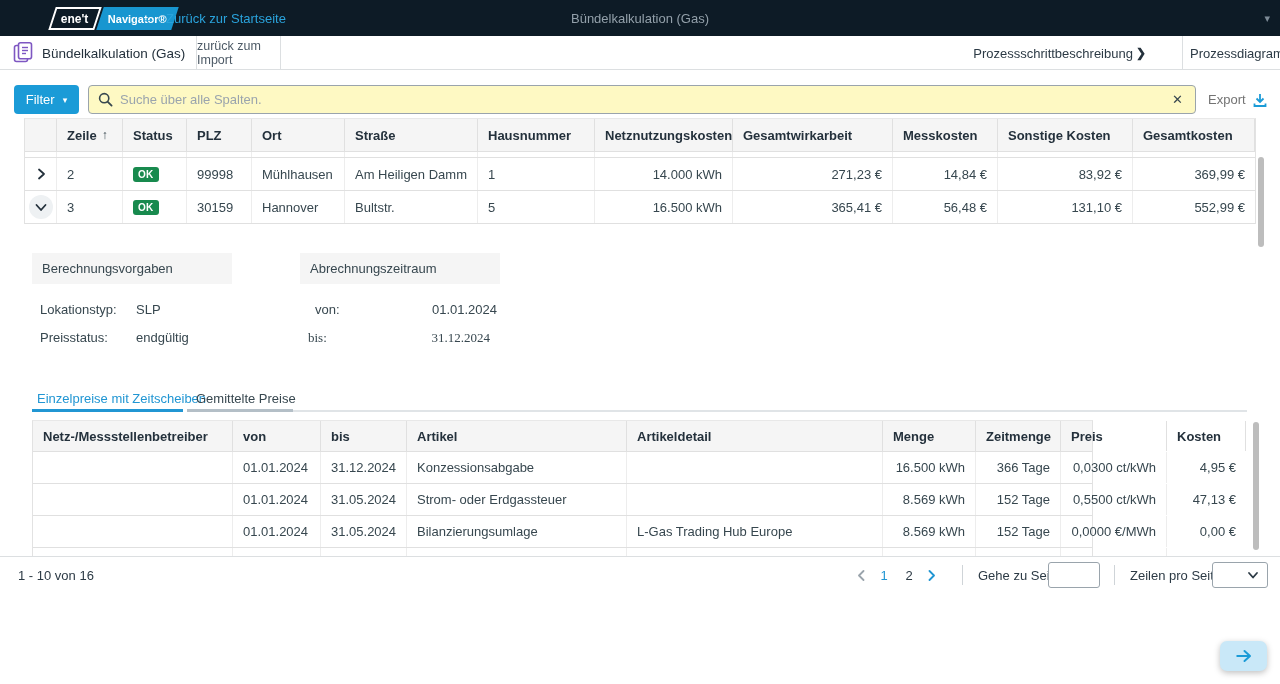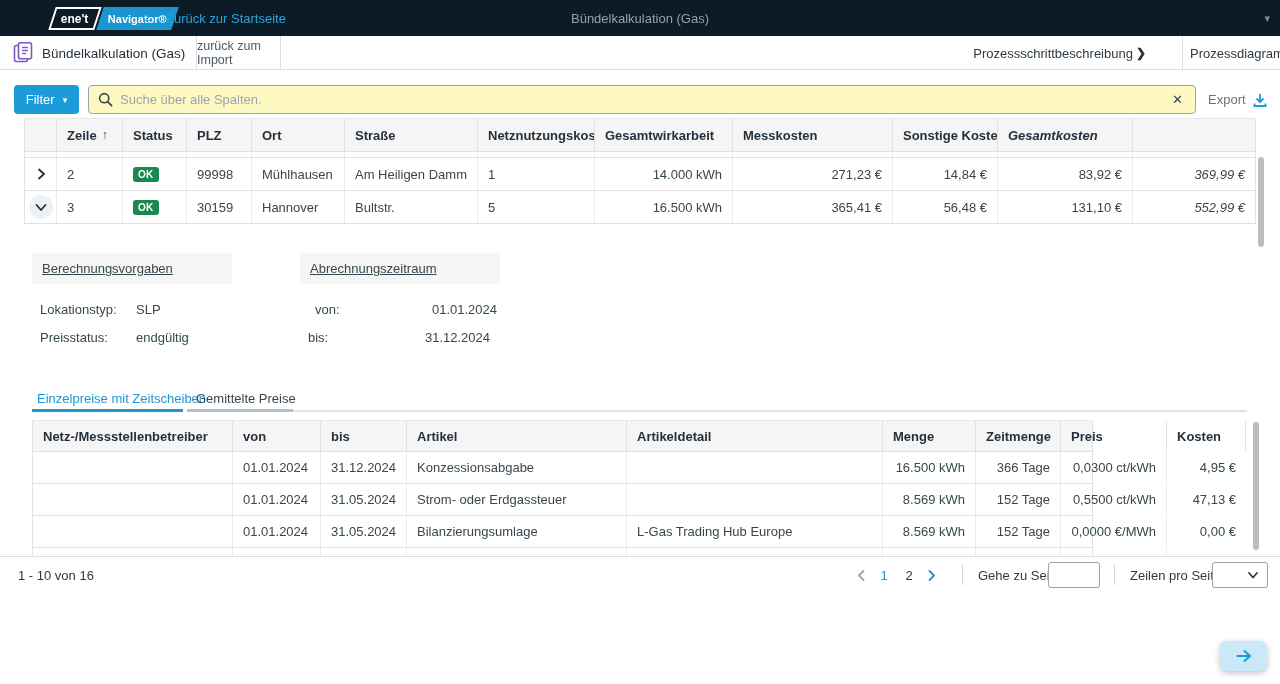--- a/index.html
+++ b/index.html
@@ -41,32 +41,32 @@
   .export-btn { position:absolute; left:1208px; top:85px; height:29px; display:flex; align-items:center; gap:7px; color:#737373; cursor:pointer; }
 
   
   .otable { position:absolute; left:24px; top:118px; width:1232px; border-left:1px solid #e2e2e2; border-right:1px solid #e2e2e2; border-top:1px solid #e8e8e8; }
   .orow { display:grid; grid-template-columns:32px 66px 64px 65px 93px 133px 117px 138px 160px 105px 135px 122px; border-bottom:1px solid #e0e0e0; }
   .orow.head { background:#f5f5f5; height:33px; }
   .orow.sliver { height:6px; background:#fff; }
   .orow.body { height:33px; background:#fff; cursor:pointer; }
   .ocell { display:flex; align-items:center; padding:0 10px; border-right:1px solid #ededed; overflow:hidden; white-space:nowrap; }
   .orow.head .ocell { border-right:1px solid #e0e0e0; font-weight:bold; color:#24313c; }
-  .ocell:last-child { border-right:none;font-style:italic; }
+  .ocell:last-child { border-right:none; }
   .ocell.num { justify-content:flex-end; }
   .ocell.ctr { justify-content:center; padding:0; }
   .sort-arrow { margin-left:5px; font-weight:normal; font-size:12px; color:#37474f; }
   .ok-badge { background:#188a4e; color:#fff; font-size:10px; font-weight:bold; padding:2px 5px; border-radius:3px; letter-spacing:0.3px; }
   .chev-circle { width:24px; height:24px; border-radius:50%; background:#eef1f3; display:flex; align-items:center; justify-content:center; }
 
   
   .vscroll { position:absolute; width:6px; border-radius:3px; background:#bdbdbd; }
 
   
-  .panel-head { position:absolute; height:31px; background:#f5f5f5; display:flex; align-items:center; padding-left:10px; color:#37474f;text-decoration:underline; }
+  .panel-head { position:absolute; height:31px; background:#f5f5f5; display:flex; align-items:center; padding-left:10px; color:#37474f; }
   .kv { position:absolute; display:flex; }
   .kv .k { color:#37474f; }
   .kv .v { color:#37474f; }
 
   
   .tab { position:absolute; top:387px; height:22px; display:flex; align-items:center; cursor:pointer; font-size:13px; }
   .tab.active { color:#2196d3; }
   .tab.inactive { color:#37474f; }
   .tab-underline { position:absolute; top:409px; height:3px; }
   .tab-underline.active { background:#2196d3; }
@@ -165,20 +165,21 @@
     <div class="orow head">
       <div class="ocell"></div>
       <div class="ocell">
         <span>Zeile</span>
         <span class="sort-arrow">↑</span>
       </div>
       <div class="ocell">Status</div>
       <div class="ocell">PLZ</div>
       <div class="ocell">Ort</div>
       <div class="ocell">Straße</div>
+      <div class="ocell">Hausnummer</div>
       <div class="ocell">Netznutzungskosten</div>
       <div class="ocell">Gesamtwirkarbeit</div>
       <div class="ocell">Messkosten</div>
       <div class="ocell">Sonstige Kosten</div>
       <div class="ocell">Gesamtkosten</div>
     </div>
 
     <div class="orow sliver">
       <div class="ocell"></div>
         <div class="ocell"></div>
@@ -249,21 +250,21 @@
   <div class="kv" style="left:40px; top:330px;">
     <span class="k" style="width:96px;">Preisstatus:</span>
     <span class="v">endgültig</span>
   </div>
 
   <div class="panel-head" style="left:300px; top:253px; width:200px;">Abrechnungszeitraum</div>
   <div class="kv" style="left:308px; top:302px; width:182px; justify-content:space-between;margin-left:7px;">
     <span class="k">von:</span>
     <span class="v">01.01.2024</span>
   </div>
-  <div class="kv" style="left:308px; top:330px; width:182px; justify-content:space-between;">
+  <div class="kv" style="left:308px; top:330px; width:182px; justify-content:space-between;font-family:Liberation Serif, serif;">
     <span class="k">bis:</span>
     <span class="v">31.12.2024</span>
   </div>
 
   <div class="tab active" style="left:37px;">Einzelpreise mit Zeitscheiben</div>
   <div class="tab inactive" style="left:196px;">Gemittelte Preise</div>
   <div class="tab-underline active" style="left:32px; width:151px;"></div>
   <div class="tab-underline inactive" style="left:187px; width:106px;"></div>
   <div class="tab-ext-line" style="left:293px; width:954px;"></div>
 

